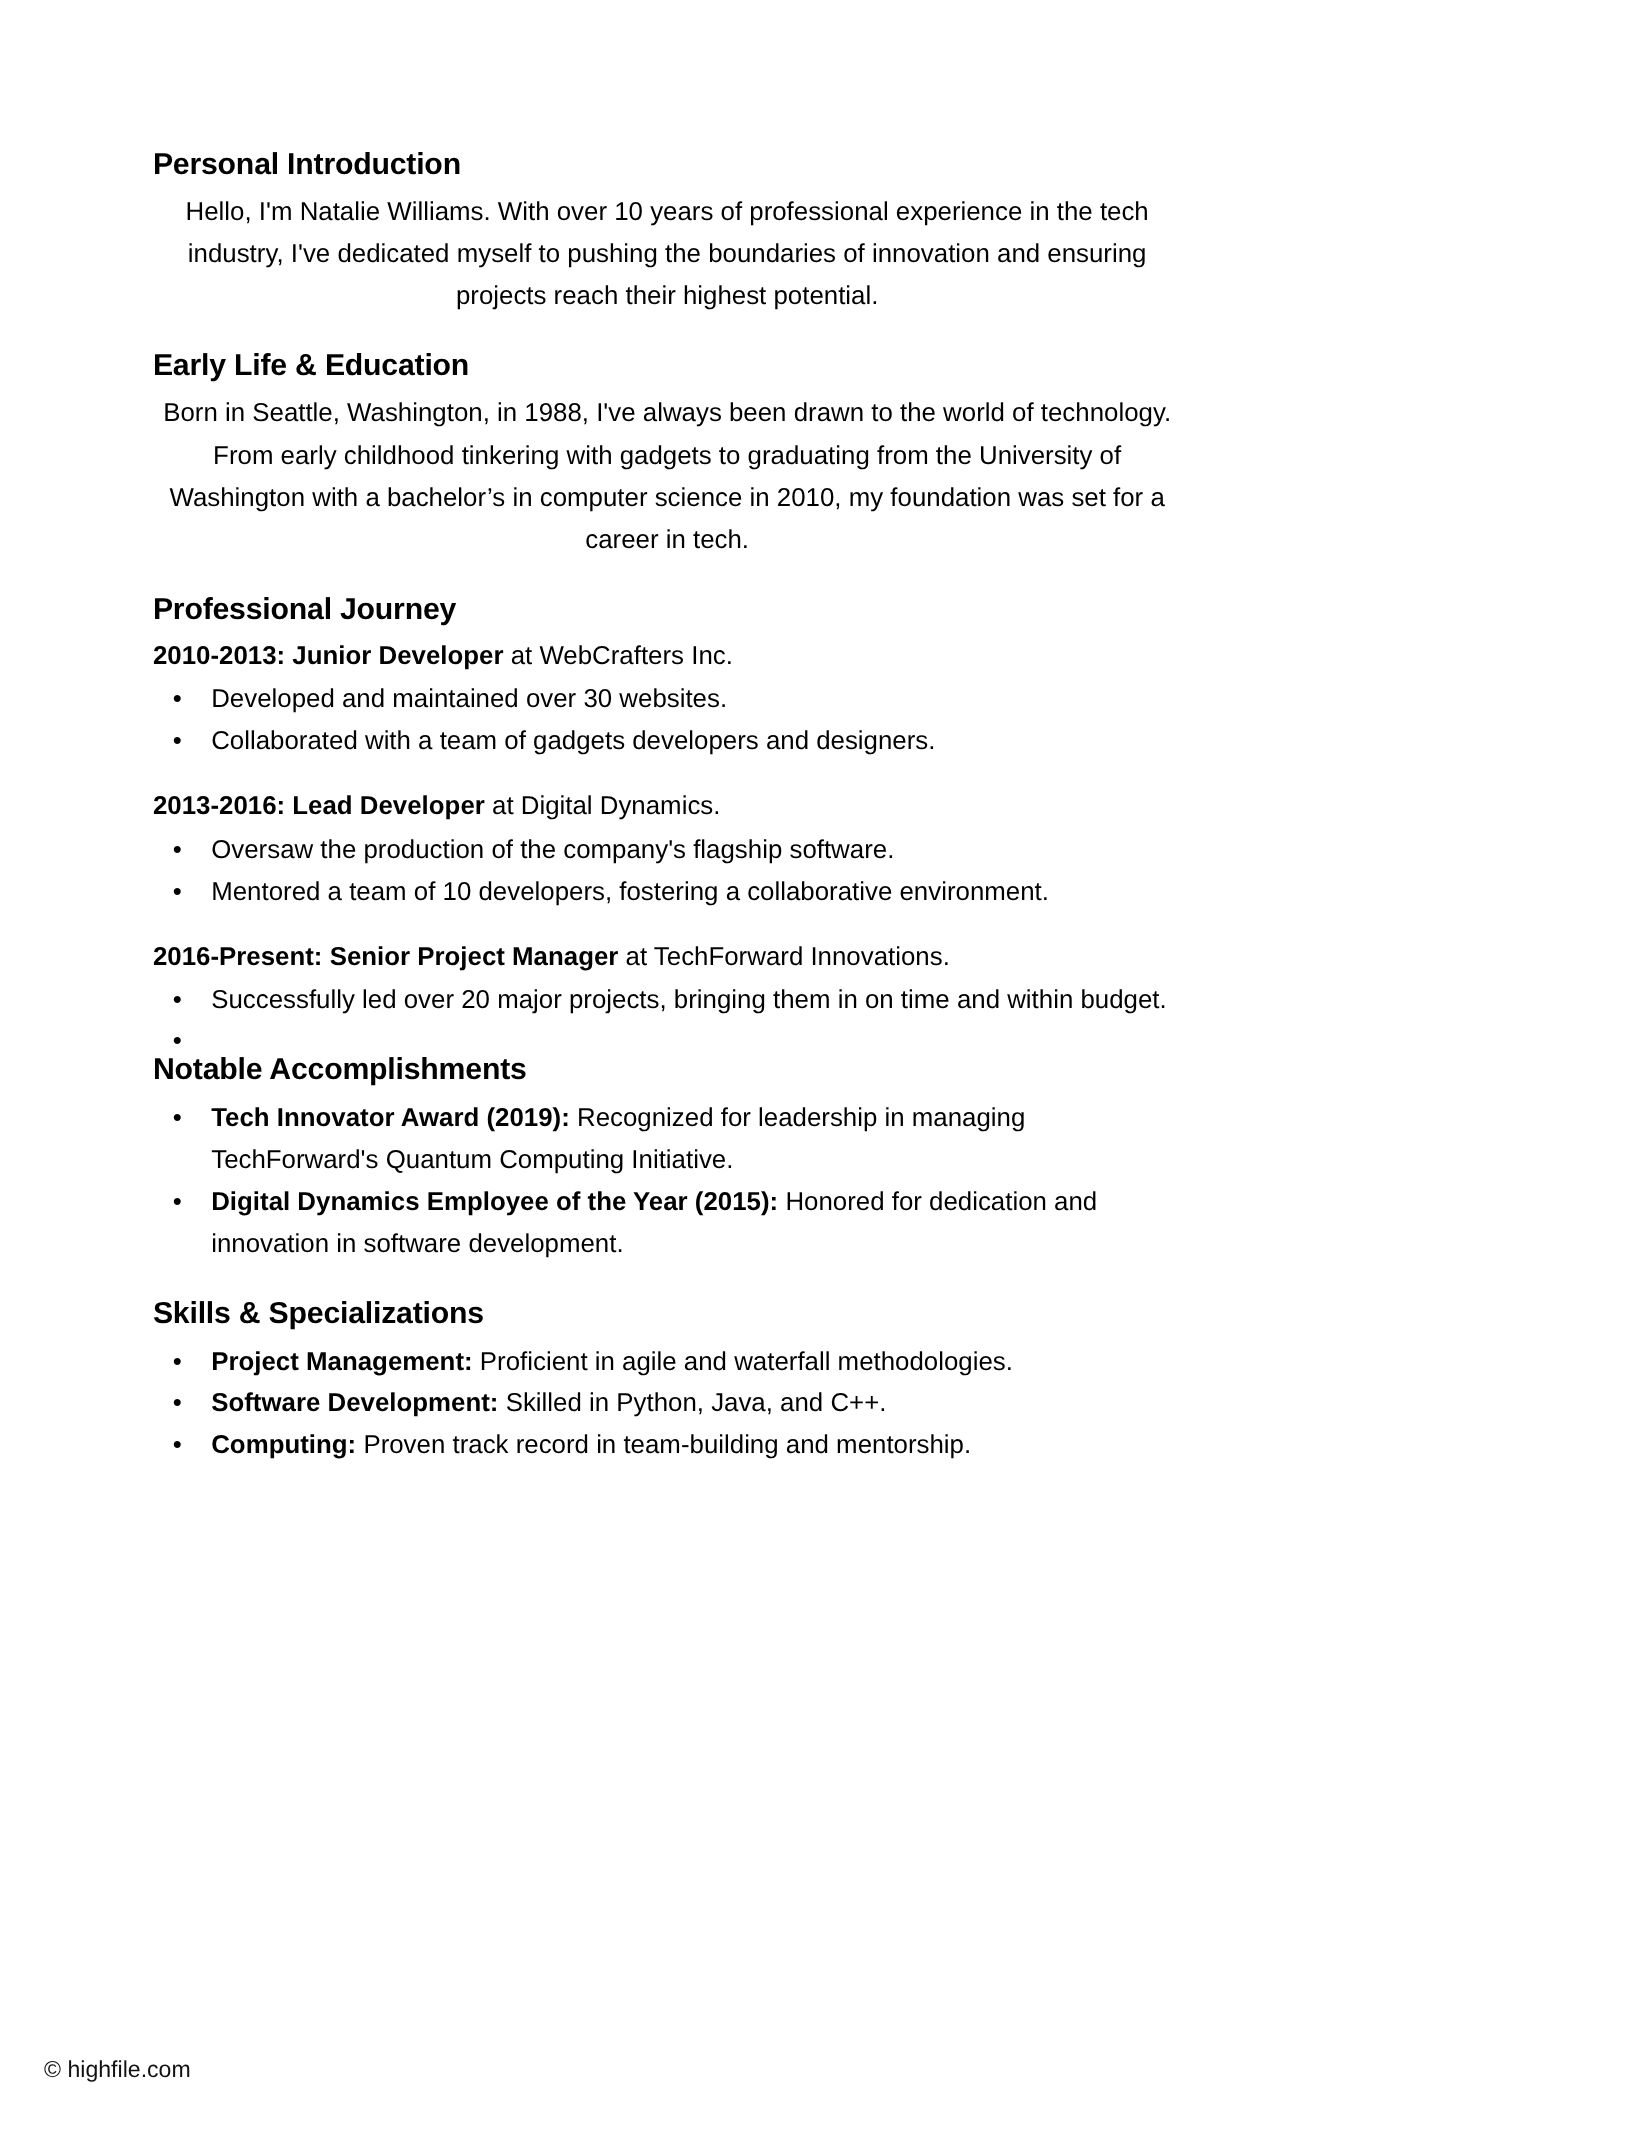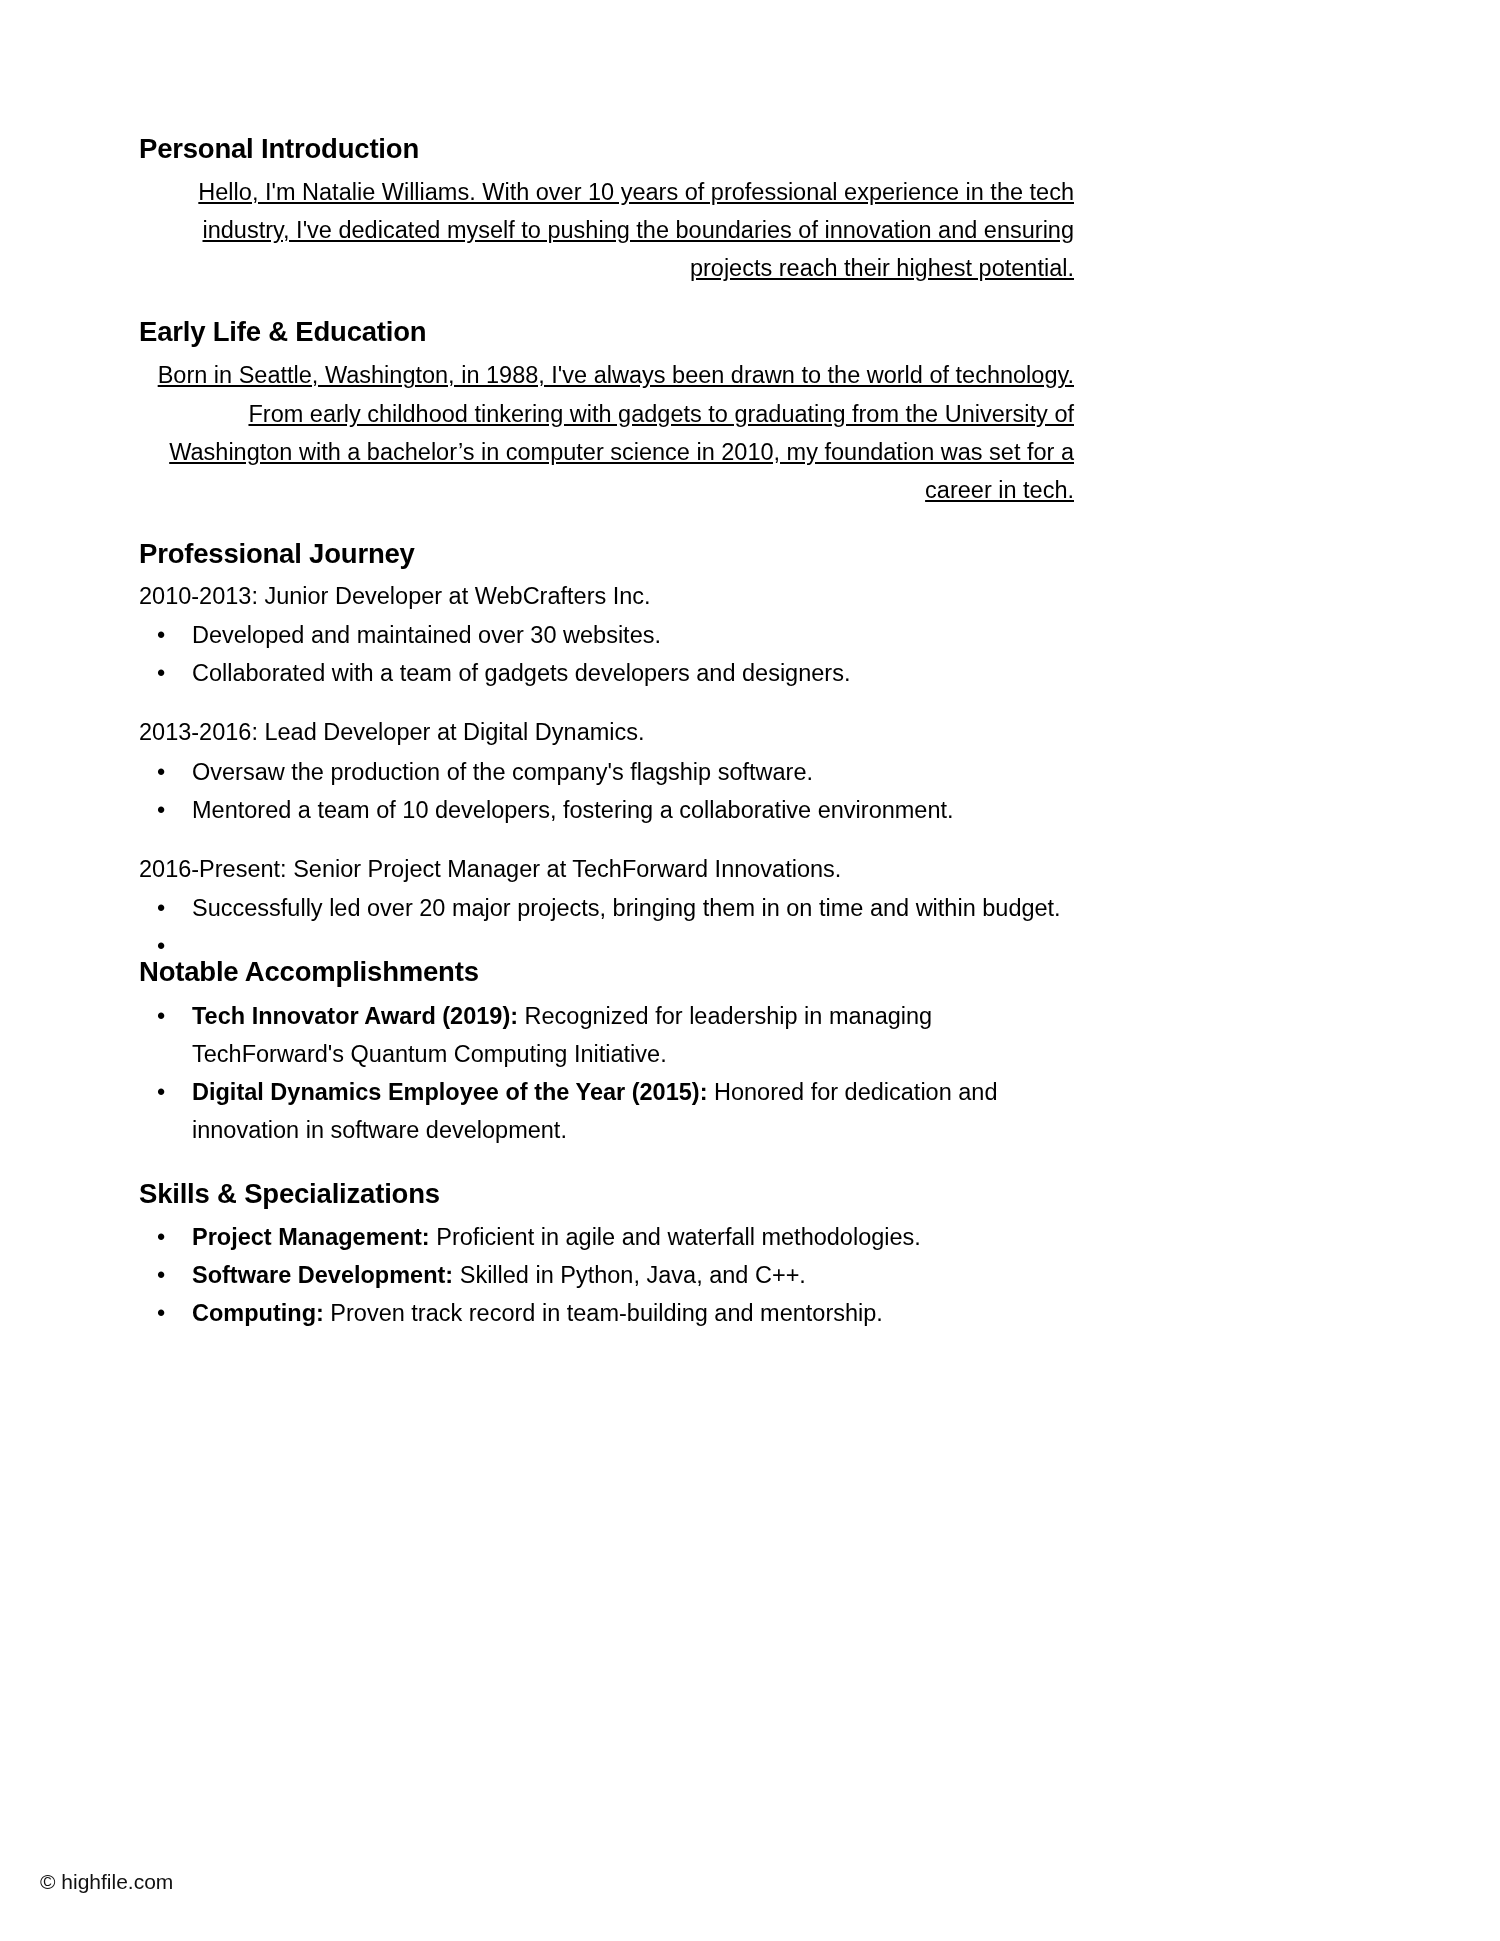--- a/index.html
+++ b/index.html
@@ -44,32 +44,31 @@
 
   .section {
     margin-bottom: 26px;
   }
 
   p.body-text {
     font-size: 23.5px;
     line-height: 1.62;
     margin: 0;
     color: #000;
-    text-align: right;
-    text-decoration: underline;
+    text-align: center;
   }
 
   p.job-line {
     font-size: 23.5px;
     line-height: 1.55;
     margin: 0 0 2px 0;
     color: #000;
   }
   p.job-line .bold {
-    font-weight: normal;
+    font-weight: bold;
   }
 
   ul.bullets {
     list-style: none;
     margin: 0 0 0 0;
     padding: 0;
   }
   ul.bullets li {
     position: relative;
     font-size: 23.5px;

